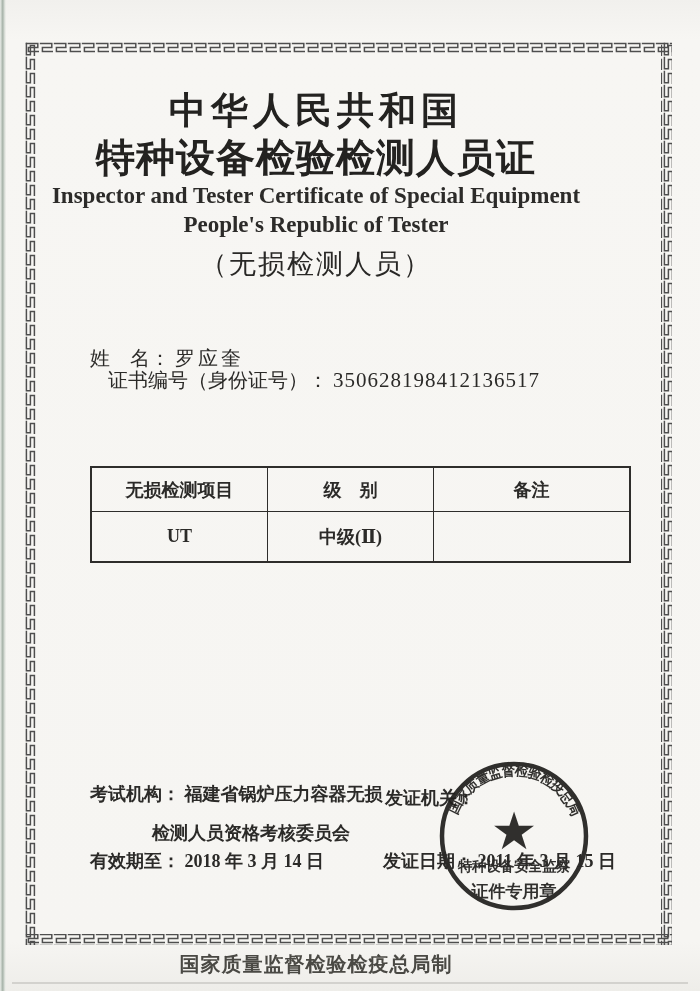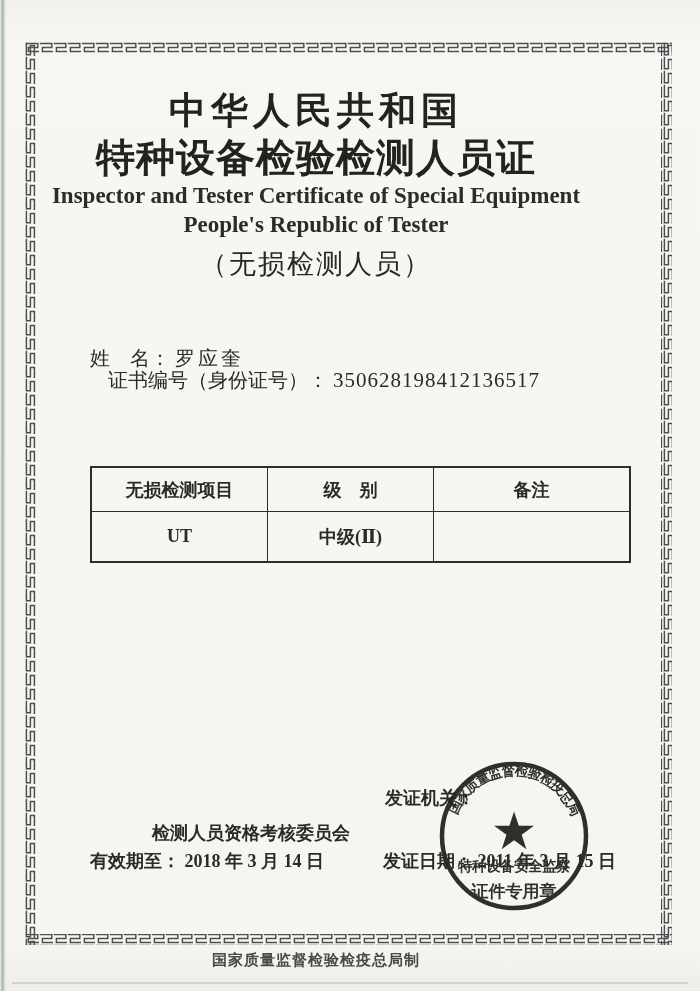--- a/index.html
+++ b/index.html
@@ -33,21 +33,21 @@
   .cert-table .drow td{height:49px;}
   .col1{width:175px;margin-top:48px;} .col2{width:165px;font-family:Liberation Mono, monospace;} .col3{width:195px;}
   .bold18{font-size:18px;font-weight:bold;}
   .exam-row1{left:90px;top:782px;}
   .exam-row2{left:152px;top:821px;}
   .valid-row{left:90px;top:849px;}
   .issuer-row{left:385px;top:786px;z-index:3;}
   .issue-date-row{left:383px;top:849px;z-index:6;}
   .stamp{position:absolute;left:434px;top:756px;z-index:5;opacity:0.92;}
   .stamp text{font-family:"Liberation Serif","DejaVu Serif",serif;fill:#201f1d;}
-  .footer-note{top:951px;font-size:15px;font-weight:bold;color:#4a4944;letter-spacing:1px;z-index:2;}
+  .footer-note{top:951px;font-size:20px;font-weight:bold;color:#4a4944;letter-spacing:1px;z-index:2;}
   .bottom-line{position:absolute;left:12px;top:982px;width:676px;height:2px;background:#d3d2ce;z-index:1;}
 </style>
 </head>
 <body>
 
 <div class="page">
 
   <div class="scan-edge"></div>
 
   <svg class="border-svg" width="647" height="903" viewBox="0 0 647 903" aria-hidden="true">
@@ -90,20 +90,24 @@
         <td class="col3">备注</td>
       </tr>
       <tr class="drow">
         <td>UT</td>
         <td>中级(Ⅱ)</td>
         <td></td>
       </tr>
     </tbody>
   </table>
 
+  <div class="abs bold18 exam-row1">
+    <span>考试机构：</span>
+    <span>福建省锅炉压力容器无损</span>
+  </div>
   <div class="abs bold18 exam-row2">检测人员资格考核委员会</div>
 
   <div class="abs bold18 valid-row">
     <span>有效期至：</span>
     <span>2018 年 3 月 14 日</span>
   </div>
 
   <div class="abs bold18 issuer-row">发证机关：</div>
 
   <div class="abs bold18 issue-date-row">

